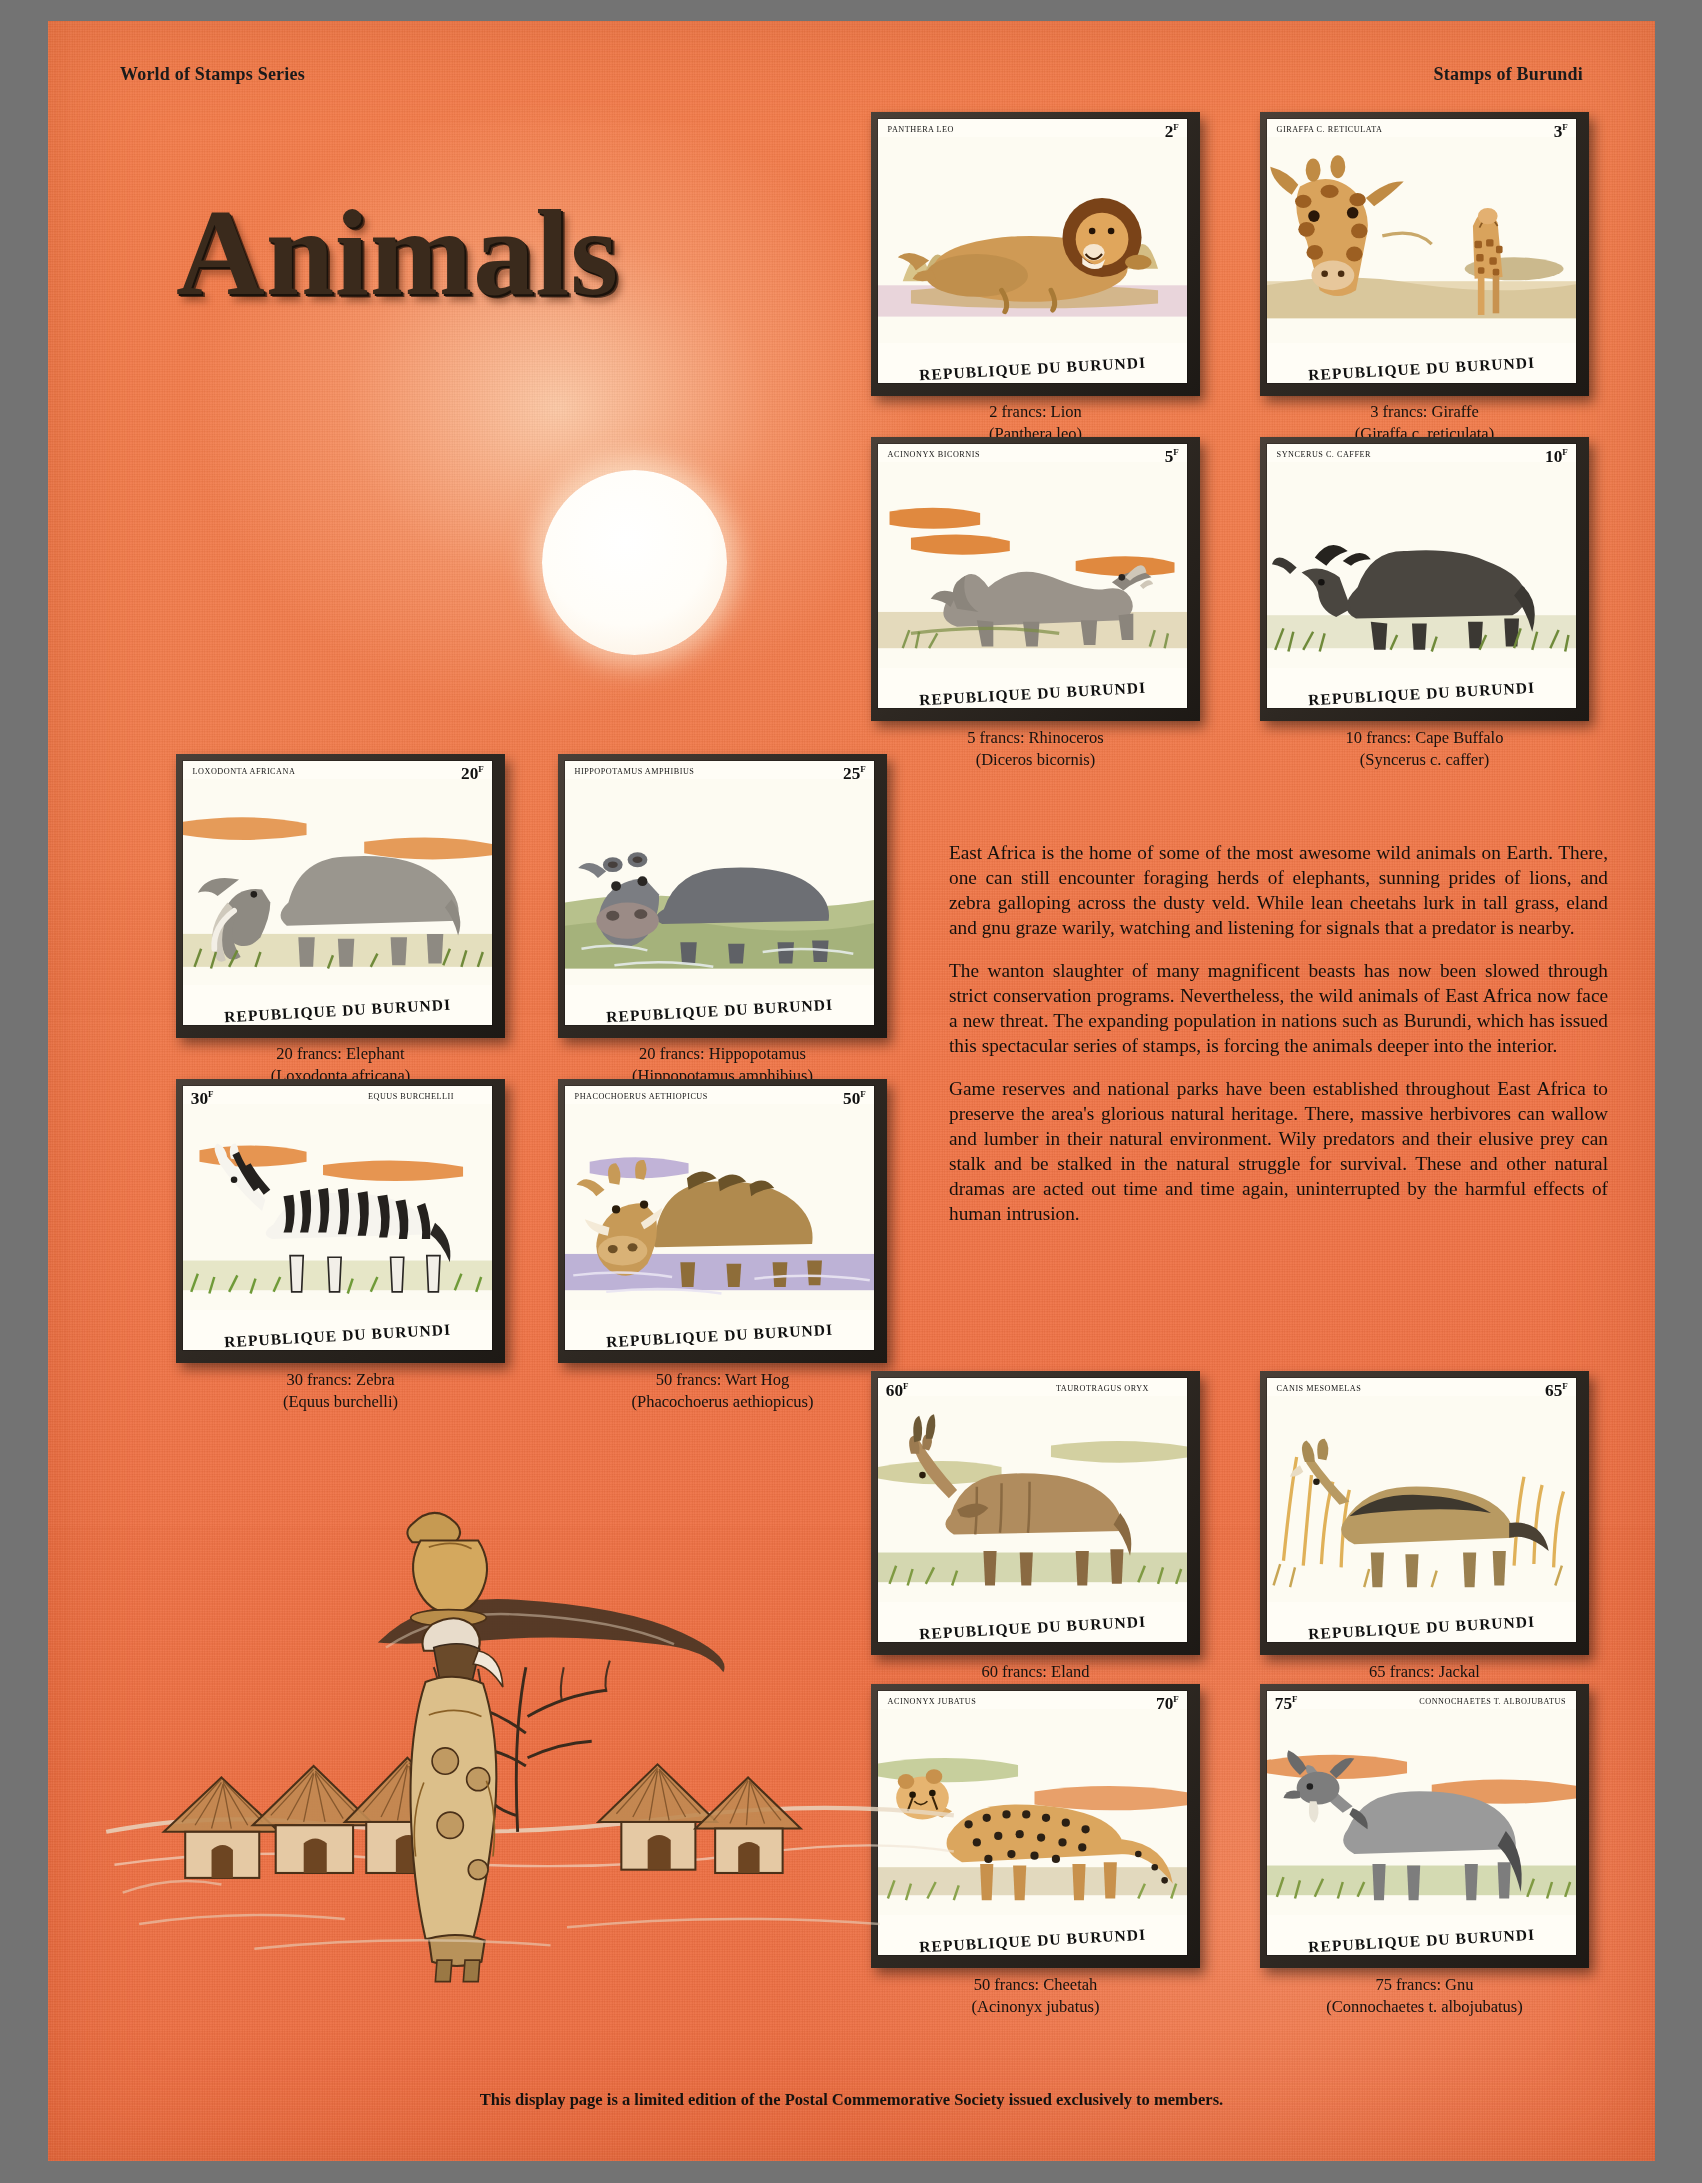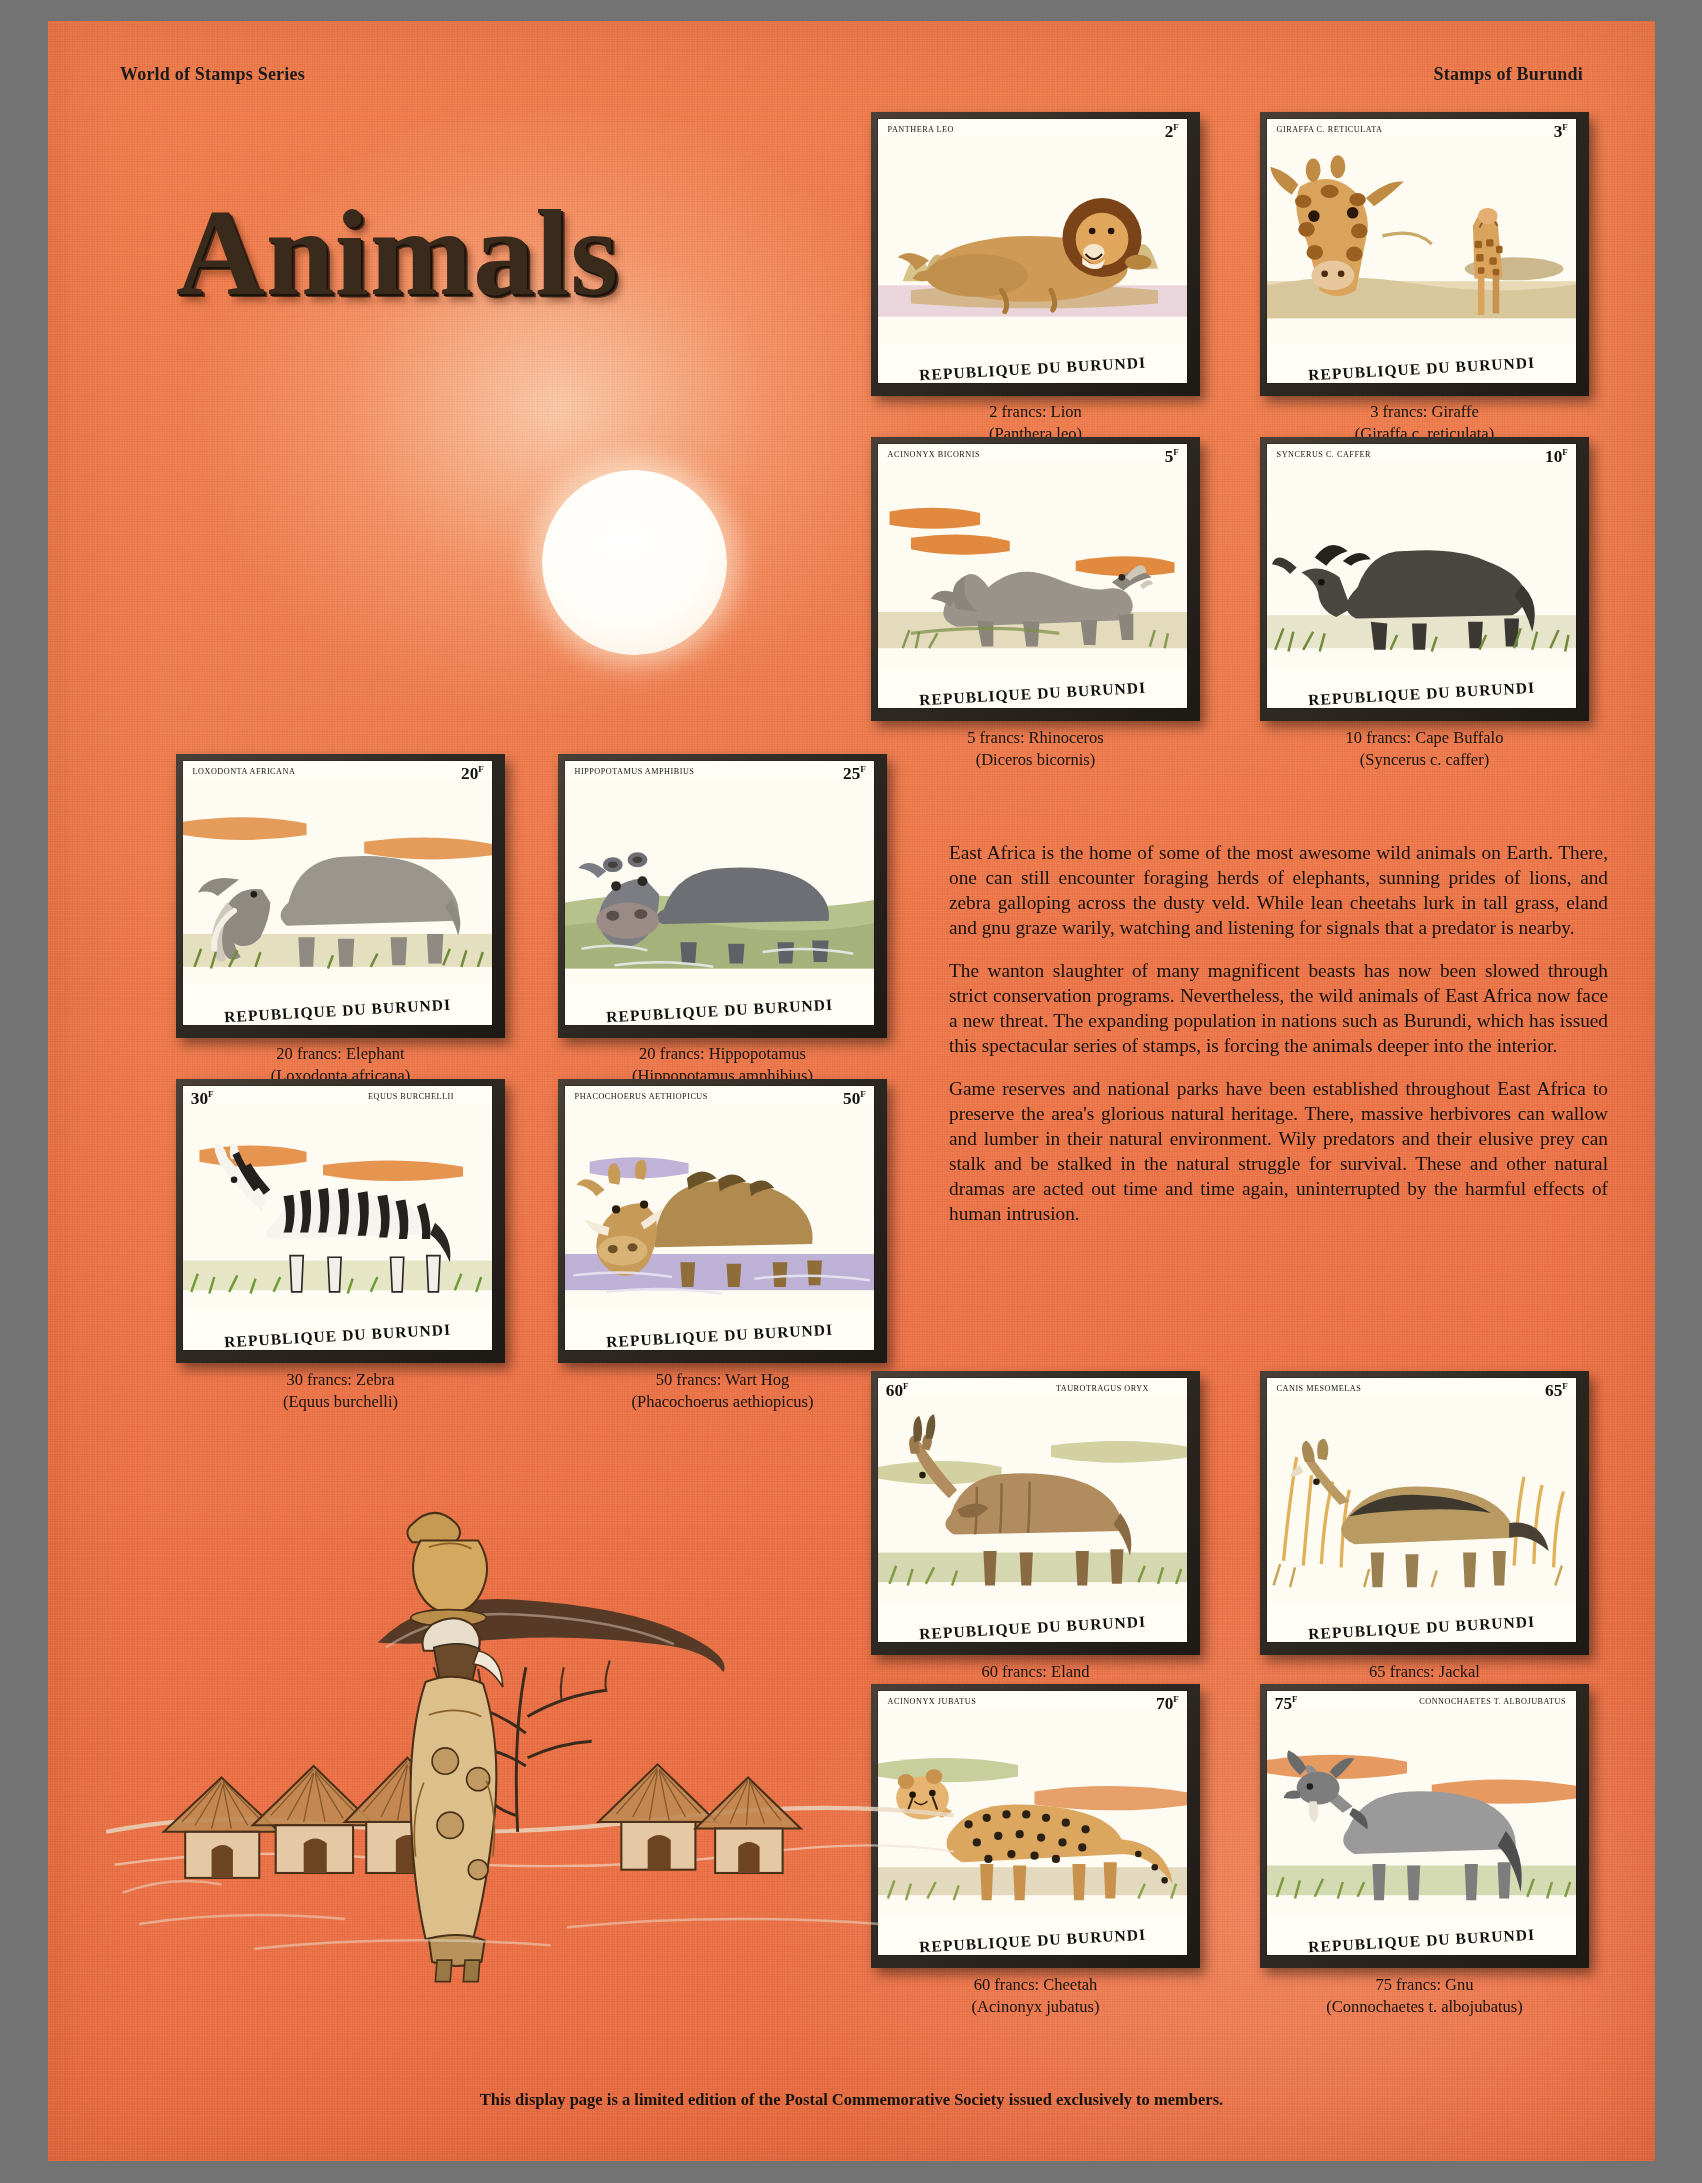--- a/index.html
+++ b/index.html
@@ -616,21 +616,21 @@
               <path d="M92 232 l6 -18"></path>
                 <path d="M316 230 l8 -18"></path>
                 <path d="M356 230 l6 -18"></path>
             </g>
           </svg>
         </div>
         <div class="country">REPUBLIQUE DU BURUNDI</div>
       </div>
     </div>
     <div class="caption" style="left:823px;top:1953px;width:329px;">
-      <div>60 francs: Cheetah</div>
+      <div>50 francs: Cheetah</div>
       <div>(Acinonyx jubatus)</div>
     </div>
 
     <div class="stamp-block" style="left:1212px;top:1663px;width:329px;height:284px;">
       <div class="stamp-shadow"></div>
       <div class="stamp">
         <div class="sci r" style="right:10px;">CONNOCHAETES T. ALBOJUBATUS</div>
         <div class="den" style="left:8.2px;right:auto;"><span>75</span><sup>F</sup></div>
         <div class="art">
           <svg width="313" height="206" viewBox="0 0 380 250">

